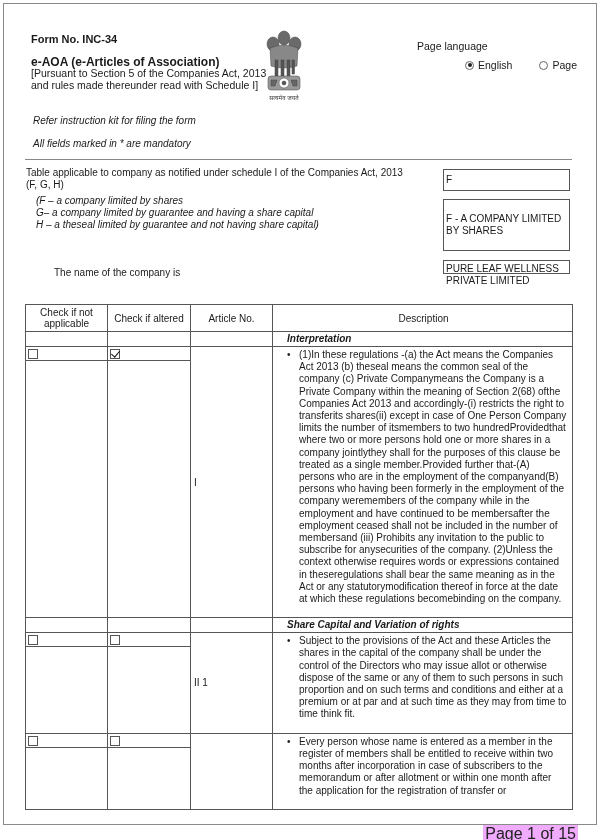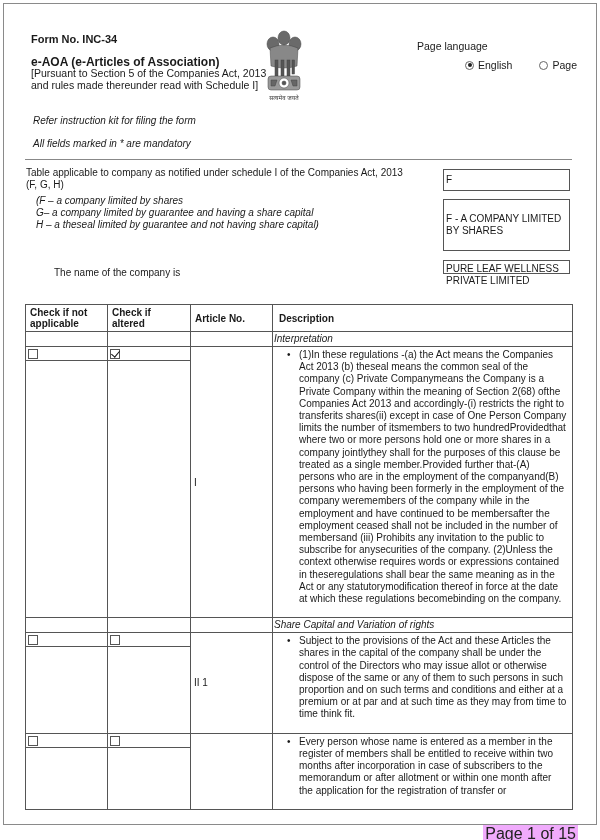--- a/index.html
+++ b/index.html
@@ -41,24 +41,24 @@
   .field { position: absolute; border: 1px solid #555; font-size: 10px; line-height: 12px; padding: 2px 2px; background: #fff; }
   .f1 { left: 443px; top: 169px; width: 127px; height: 22px; display: flex; align-items: center; }
   .f2 { left: 443px; top: 199px; width: 127px; height: 52px; display: flex; align-items: center; }
   .f3 { left: 443px; top: 260px; width: 127px; height: 14px; }
 
   table.art {
     position: absolute; left: 25px; top: 304px; width: 547px; border-collapse: collapse;
     font-size: 10px; table-layout: fixed;
   }
   table.art th, table.art td { border: 1px solid #555; vertical-align: top; }
-  table.art th { font-weight: bold; text-align: left; padding: 2px 4px; height: 22px; vertical-align: middle; line-height: 11px; }
+  table.art th { font-weight: normal; text-align: center; padding: 2px 4px; height: 22px; vertical-align: middle; line-height: 11px; }
   table.art th.desc-h { padding-left: 6px; }
   .section-row td { height: 14px; }
-  .section-title { font-weight: normal; font-style: italic; padding: 1px 1px; line-height: 12px; }
+  .section-title { font-weight: bold; font-style: italic; padding: 1px 14px; line-height: 12px; }
   .chk-cell { padding: 0; }
   .chk-top { height: 14px; border-bottom: 1px solid #555; padding: 2px 2px; }
   .chkbox { width: 10px; height: 10px; border: 1px solid #555; display: inline-block; position: relative; background: #fff; cursor: pointer; }
   .chkbox.checked::after {
     content: ""; position: absolute; left: 2px; top: -1px; width: 4px; height: 7px;
     border: solid #111; border-width: 0 1.5px 1.5px 0; transform: rotate(40deg);
   }
   .art-no { vertical-align: middle !important; padding-left: 3px; }
   .desc-cell { padding: 2px 4px 12px 14px; line-height: 12.2px; }
   .desc-cell ul { list-style: none; }

